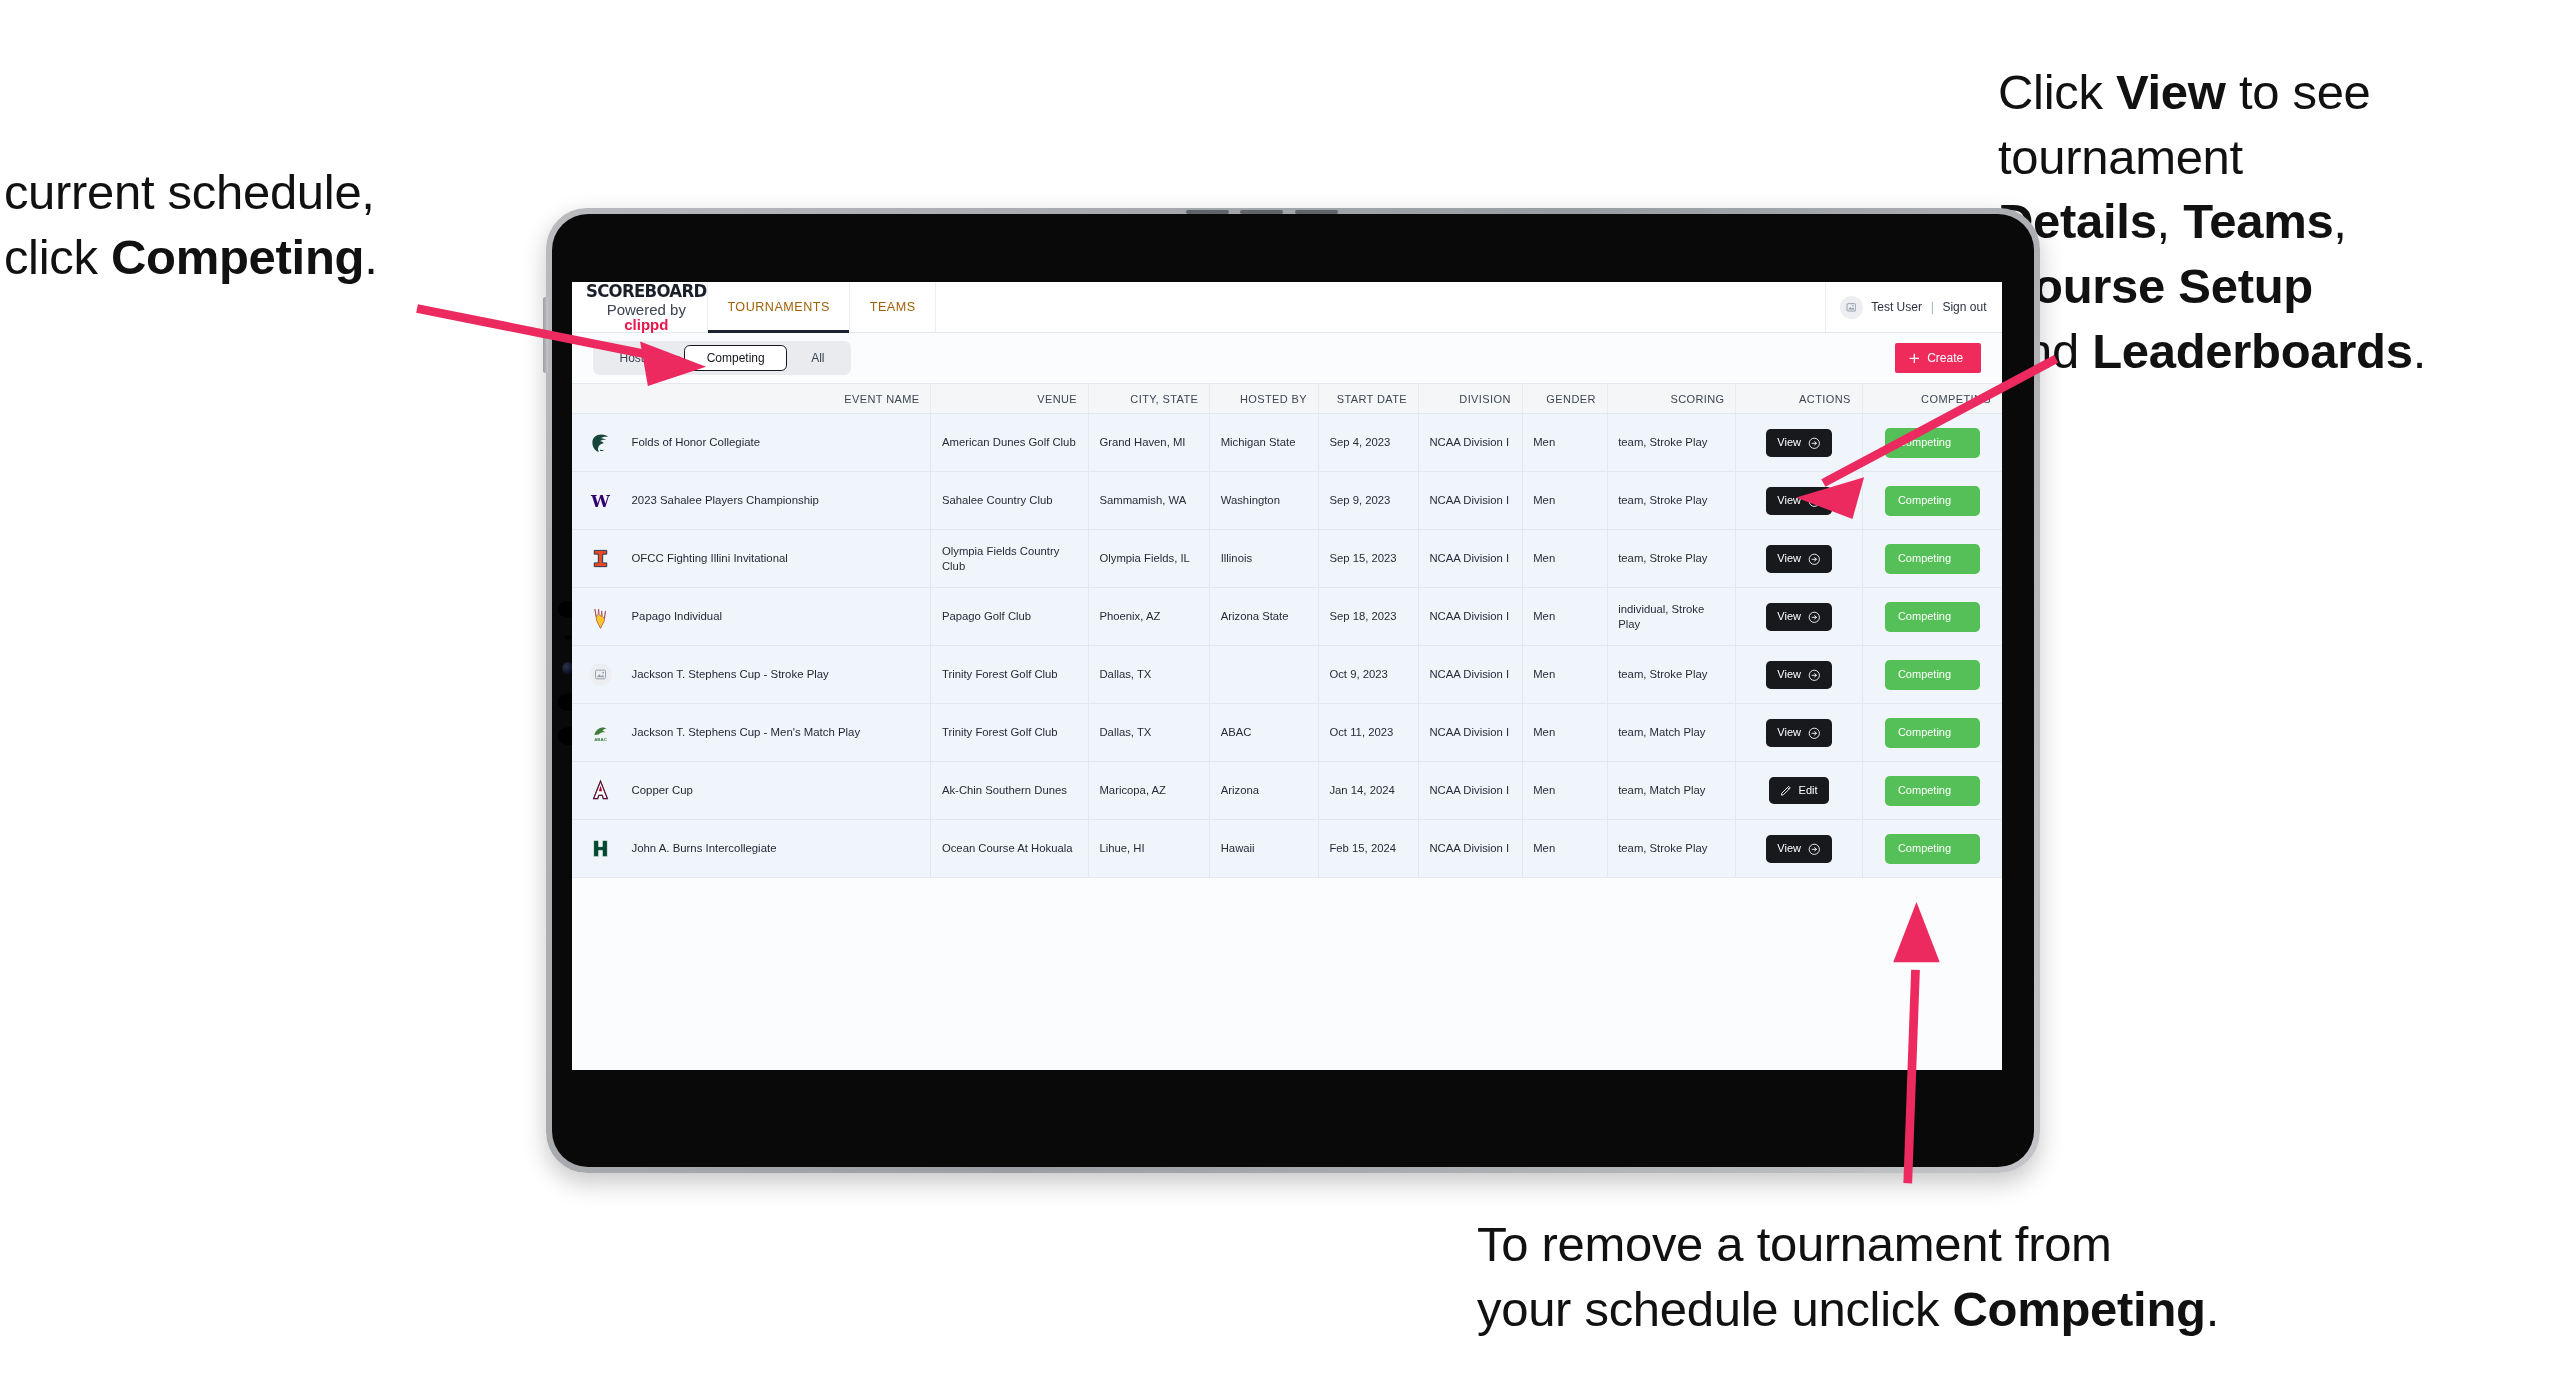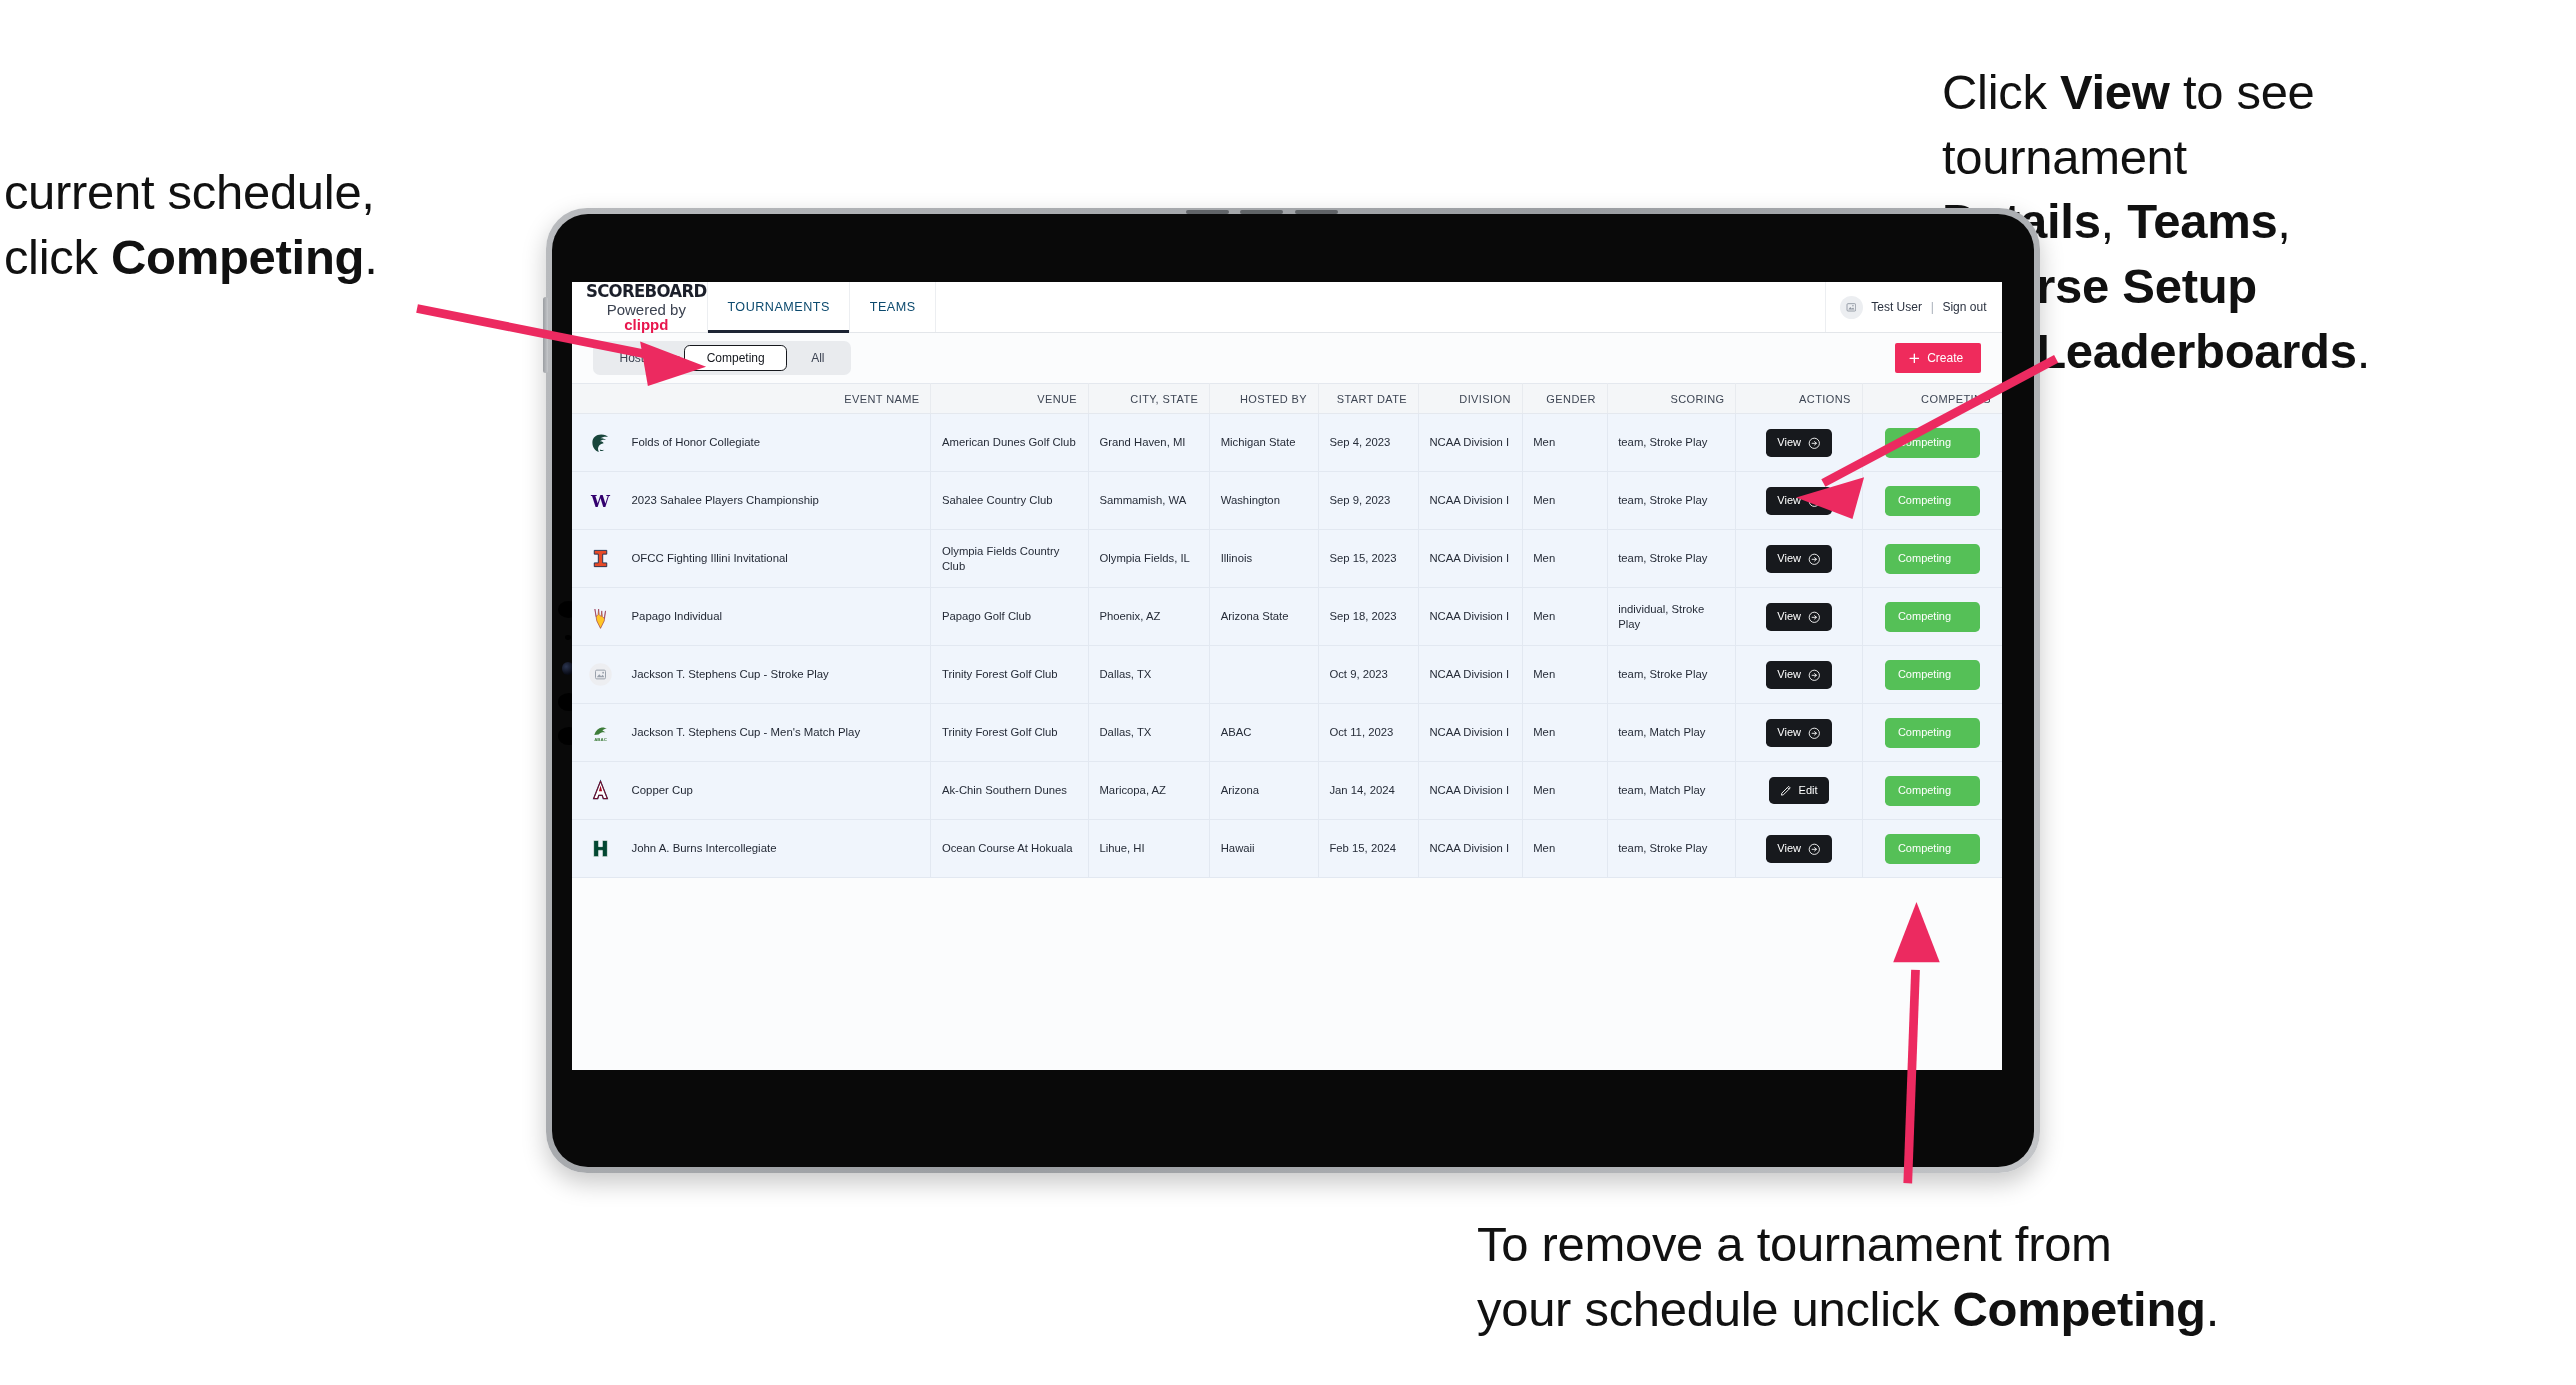--- a/index.html
+++ b/index.html
@@ -27,21 +27,21 @@
   }
   .annot b { font-weight: 700; }
 
   #annot-left {
     left: 3.9px;
     top: 160px;
     width: 456px;
     font-size: 49px;
   }
   #annot-right-top {
-    left: 1942px;
+    left: 1998px;
     top: 60px;
     width: 514px;
     font-size: 49px;
   }
   #annot-bottom {
     left: 1477px;
     top: 1212px;
     width: 980px;
     font-size: 49px;
   }
@@ -139,21 +139,21 @@
     text-align: center;
   }
   #brand-sub .pink { color: #e8174e; font-weight: 700; }
 
   .navtab {
     display: flex;
     align-items: center;
     padding: 0 19.4px;
     font-size: 12.6px;
     letter-spacing: 0.5px;
-    color: #0c4a6e;
+    color: #a16207;
     border-right: 1px solid #eceef1;
     position: relative;
     box-sizing: border-box;
   }
   .navtab.active::after {
     content: "";
     position: absolute;
     left: 0; right: 0; bottom: -1px;
     height: 2.9px;
     background: #1b2333;

